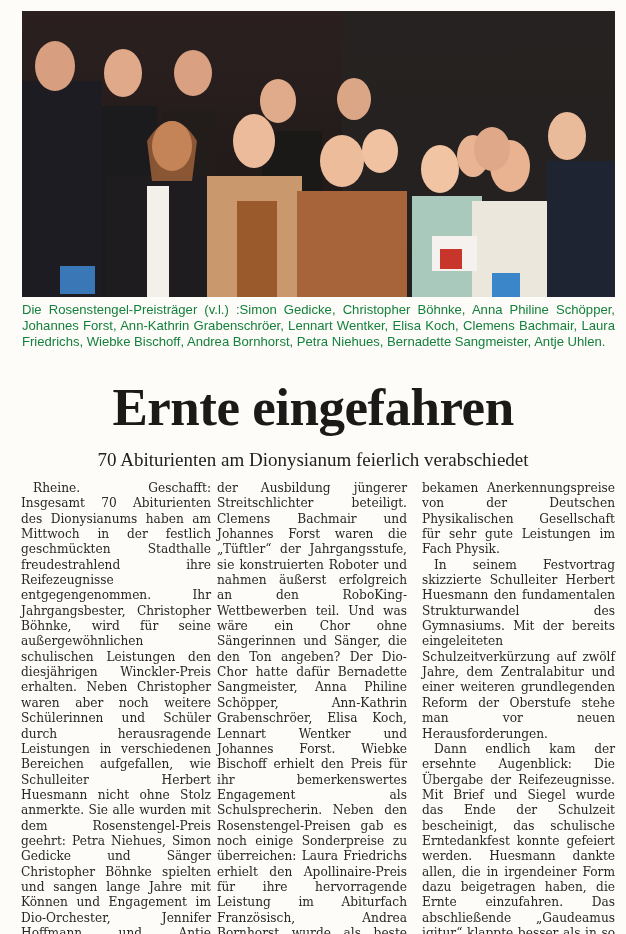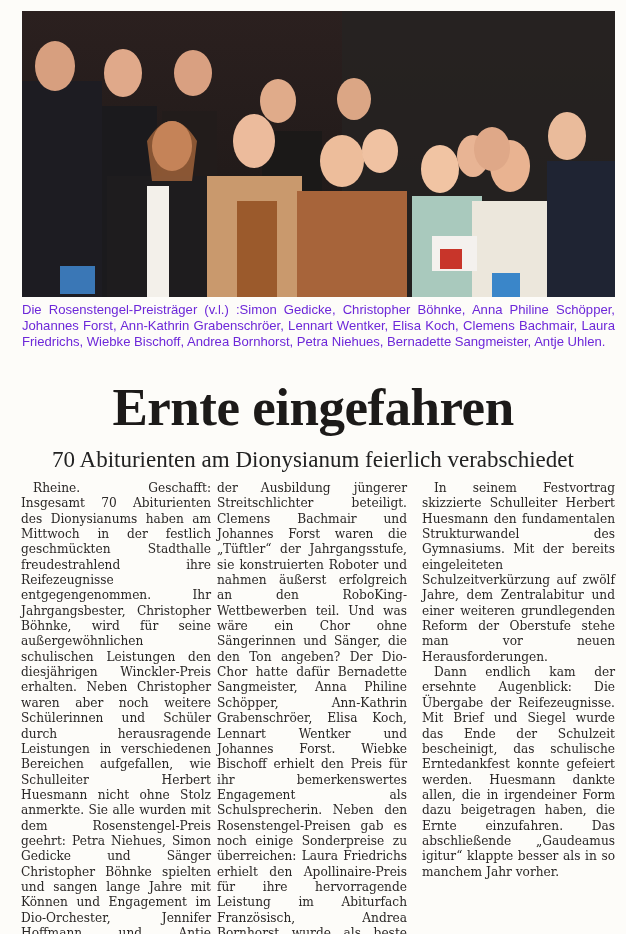--- a/index.html
+++ b/index.html
@@ -13,34 +13,34 @@
   .photo {
     position: absolute; left: 22px; top: 11px; width: 593px; height: 286px;
     overflow: hidden;
     background: linear-gradient(180deg, #2a2220 0%, #1f1a19 60%, #2b2624 100%);
   }
   .photo svg { display: block; width: 100%; height: 100%; }
   .caption {
     position: absolute; left: 22px; top: 302px; width: 593px;
     font-family: "Liberation Sans", sans-serif;
     font-size: 13.1px; line-height: 16.2px;
-    text-align: justify; color: #6d28d9;
+    text-align: justify; color: #15803d;
     text-align-last: left;
   }
   .headline {
     position: absolute; left: 0; top: 377px; width: 626px;
     text-align: center;
     font-family: "Liberation Serif", serif;
     font-weight: bold; font-size: 53px; line-height: 60px;
     letter-spacing: -0.5px; color: #1c1a19;
   }
   .subhead {
     position: absolute; left: 0; top: 449px; width: 626px; text-align: center;
     font-family: "Liberation Serif", serif;
-    font-size: 23px; line-height: 22px; color: #222;
+    font-size: 19px; line-height: 22px; color: #222;
   }
   .col {
     position: absolute; top: 481px;
     font-family: "DejaVu Serif", serif;
     font-size: 12.2px; line-height: 15.35px;
     text-align: justify; color: #2a2726;
     hyphens: manual;
   }
   .col p { margin: 0; text-indent: 0; }
   .col p.indent { text-indent: 12px; }
@@ -109,15 +109,16 @@
 
 <div class="col col1">
   <p class="indent"><span class="dateline">Rheine.</span> <span>Geschafft: Insgesamt 70 Abiturienten des Dionysianums haben am Mittwoch in der festlich geschmückten Stadthalle freudestrahlend ihre Reifezeugnisse entgegengenommen. Ihr Jahrgangsbester, Christopher Böhnke, wird für seine außergewöhnlichen schulischen Leistungen den diesjährigen Winckler-Preis erhalten. Neben Christopher waren aber noch weitere Schülerinnen und Schüler durch herausragende Leistungen in verschiedenen Bereichen aufgefallen, wie Schulleiter Herbert Huesmann nicht ohne Stolz anmerkte. Sie alle wurden mit dem Rosenstengel-Preis geehrt: Petra Niehues, Simon Gedicke und Sänger Christopher Böhnke spielten und sangen lange Jahre mit Können und Engagement im Dio-Orchester, Jennifer Hoffmann und Antje Uhlenbrock arbeiteten in der Streitschlichter-AG und waren maßgeblich an</span></p>
 </div>
 
 <div class="col col2">
   <p>der Ausbildung jüngerer Streitschlichter beteiligt. Clemens Bachmair und Johannes Forst waren die „Tüftler“ der Jahrgangsstufe, sie konstruierten Roboter und nahmen äußerst erfolgreich an den RoboKing-Wettbewerben teil. Und was wäre ein Chor ohne Sängerinnen und Sänger, die den Ton angeben? Der Dio-Chor hatte dafür Bernadette Sangmeister, Anna Philine Schöpper, Ann-Kathrin Grabenschröer, Elisa Koch, Lennart Wentker und Johannes Forst. Wiebke Bischoff erhielt den Preis für ihr bemerkenswertes Engagement als Schulsprecherin. Neben den Rosenstengel-Preisen gab es noch einige Sonderpreise zu überreichen: Laura Friedrichs erhielt den Apollinaire-Preis für ihre hervorragende Leistung im Abiturfach Französisch, Andrea Bornhorst wurde als beste Chemikerin ausgezeichnet und Clemens Bachmair und Johannes Forst</p>
 </div>
 
 <div class="col col3">
+  <p>bekamen Anerkennungspreise von der Deutschen Physikalischen Gesellschaft für sehr gute Leistungen im Fach Physik.</p>
   <p class="indent">In seinem Festvortrag skizzierte Schulleiter Herbert Huesmann den fundamentalen Strukturwandel des Gymnasiums. Mit der bereits eingeleiteten Schulzeitverkürzung auf zwölf Jahre, dem Zentralabitur und einer weiteren grundlegenden Reform der Oberstufe stehe man vor neuen Herausforderungen.</p>
   <p class="indent">Dann endlich kam der ersehnte Augenblick: Die Übergabe der Reifezeugnisse. Mit Brief und Siegel wurde das Ende der Schulzeit bescheinigt, das schulische Erntedankfest konnte gefeiert werden. Huesmann dankte allen, die in irgendeiner Form dazu beigetragen haben, die Ernte einzufahren. Das abschließende „Gaudeamus igitur“ klappte besser als in so manchem Jahr vorher.</p>
 </div>
 
 </body></html>

